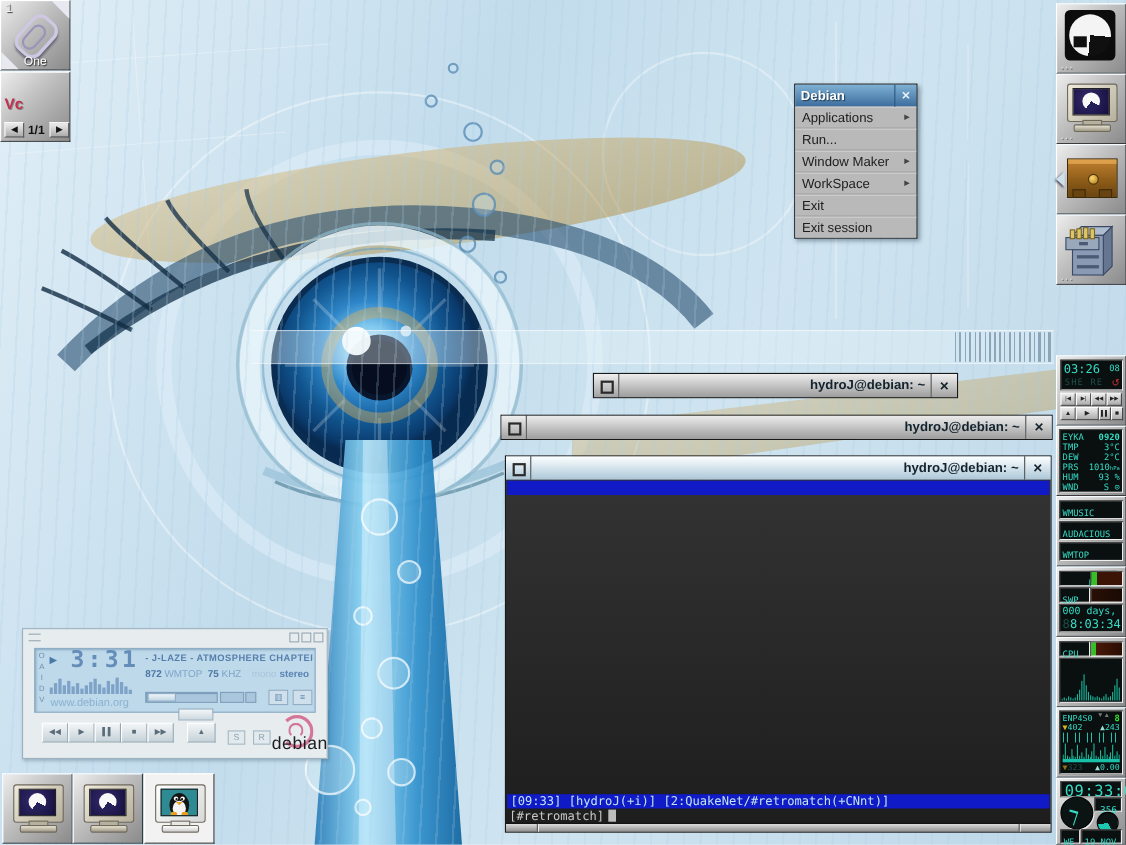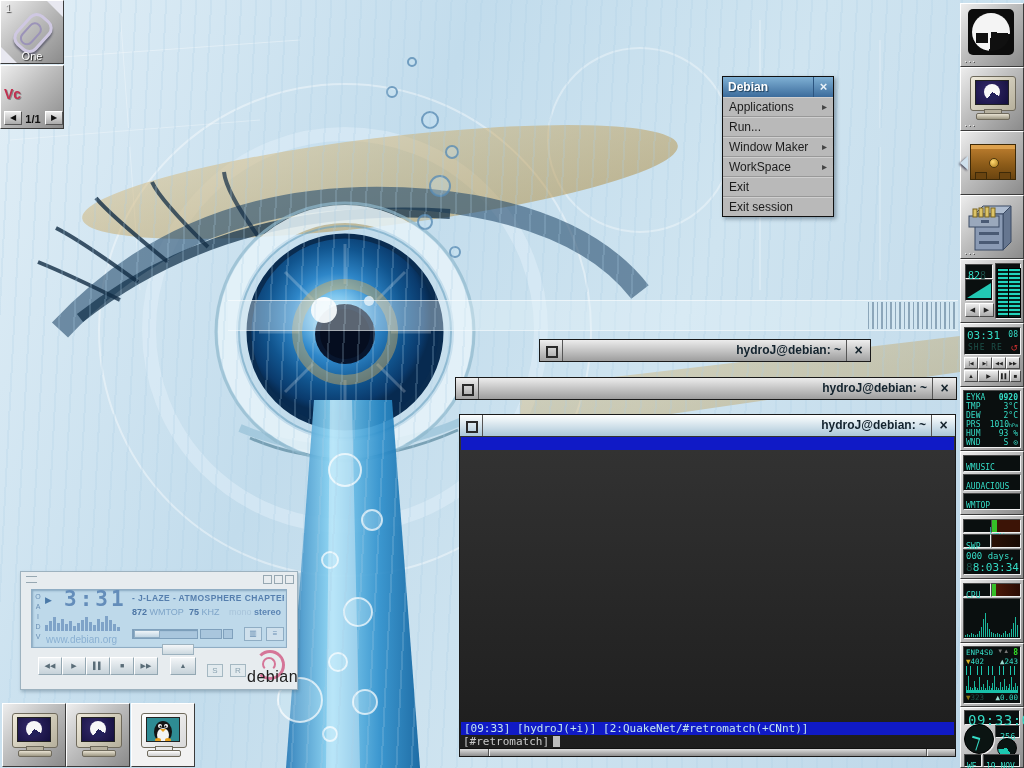--- a/index.html
+++ b/index.html
@@ -459,38 +459,24 @@
           <rect x="14" y="8" width="4" height="9"></rect>
         <rect x="20" y="7" width="4" height="10"></rect>
           <rect x="26" y="8" width="4" height="9"></rect>
       </g>
       <rect x="14" y="32" width="20" height="3" fill="#4a5a74"></rect>
       <rect x="14" y="41" width="20" height="3" fill="#4a5a74"></rect>
     </svg>
     <div class="appdots">···</div>
   </div>
 
-  <div class="tile dock-tile" style="top:259px;">
-    <div class="lcdpan" style="left:4px;top:4px;width:26px;height:13px;">
-      <span class="lcd" style="font-size:10px;padding-left:2px;">82</span><span class="lcd lcd-dim" style="font-size:10px;">8</span>
-    </div>
-    <div class="lcdpan" style="left:4px;top:19px;width:26px;height:20px;">
-      <div class="wedge" style="left:1px;bottom:2px;"></div>
-    </div>
-    <div class="mbtn" style="position:absolute;left:4px;top:43px;width:13px;height:12px;font-size:7px;line-height:12px;">◀</div>
-    <div class="mbtn" style="position:absolute;left:18px;top:43px;width:13px;height:12px;font-size:7px;line-height:12px;">▶</div>
-    <div class="lcdpan" style="left:34px;top:3px;width:24px;height:54px;">
-      <div class="vu" style="left:1px;"></div>
-        <div class="vu" style="left:12px;"></div>
-    </div>
-  </div>
 
   <div class="tile dock-tile" style="top:323px;">
     <div class="lcdpan" style="left:3px;top:3px;width:55px;height:26px;">
-      <div class="lcd" style="font-size:11px;position:absolute;left:2px;top:1px;">03:31</div>
+      <div class="lcd" style="font-size:11px;position:absolute;left:2px;top:1px;">03:26</div>
       <div class="lcd" style="font-size:8px;position:absolute;right:2px;top:2px;">08</div>
       <div class="lcd lcd-dim" style="font-size:8px;position:absolute;left:3px;bottom:2px;letter-spacing:1px;">SHE RE</div>
       <div style="position:absolute;right:2px;bottom:1px;color:#d03030;font-size:9px;">↺</div>
     </div>
     <div class="mbtn" style="position:absolute;left:3px;top:33px;width:12px;height:10px;font-size:5px;line-height:10px;">|◀</div>
     <div class="mbtn" style="position:absolute;left:17px;top:33px;width:12px;height:10px;font-size:5px;line-height:10px;">▶|</div>
     <div class="mbtn" style="position:absolute;left:31px;top:33px;width:12px;height:10px;font-size:5px;line-height:10px;">◀◀</div>
     <div class="mbtn" style="position:absolute;left:45px;top:33px;width:12px;height:10px;font-size:5px;line-height:10px;">▶▶</div>
     <div class="mbtn" style="position:absolute;left:3px;top:46px;width:12px;height:10px;font-size:6px;line-height:10px;">▲</div>
     <div class="mbtn" style="position:absolute;left:17px;top:46px;width:19px;height:10px;font-size:6px;line-height:10px;">▶</div>

